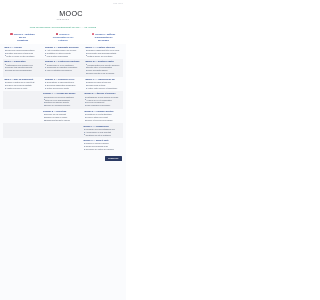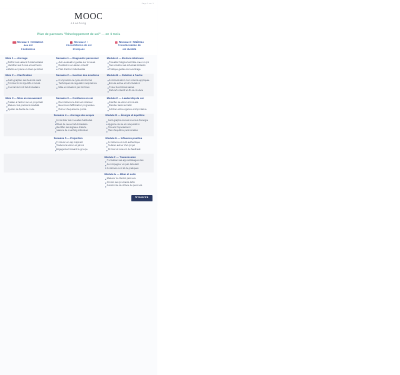--- a/index.html
+++ b/index.html
@@ -32,21 +32,21 @@
   
   .logo-wrap {
     background: #ffffff;
     padding: 3px 0 5px 0;
     text-align: center;
   }
   .logo-mark {
     font-size: 7.2px;
     letter-spacing: .3px;
     color: #23252b;
-    font-family: Liberation Serif, serif;
+    font-family: Liberation Sans, sans-serif;
     line-height: 1;
     font-weight: 400;
     margin-left: 16px;
   }
   .logo-sub {
     font-size: 2.1px;
     letter-spacing: .55px;
     color: #7d818b;
     margin-top: 1.1px;
     line-height: 1;

